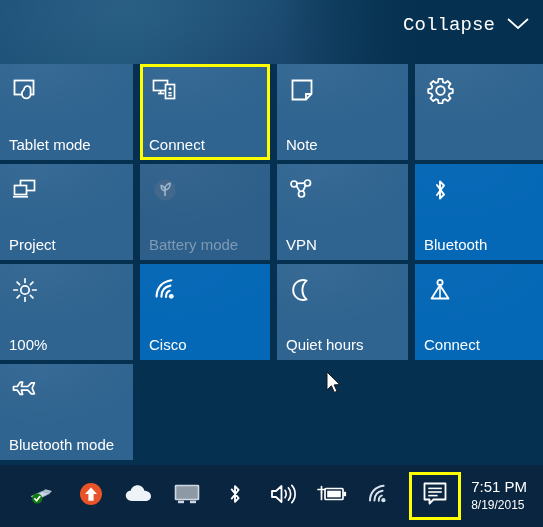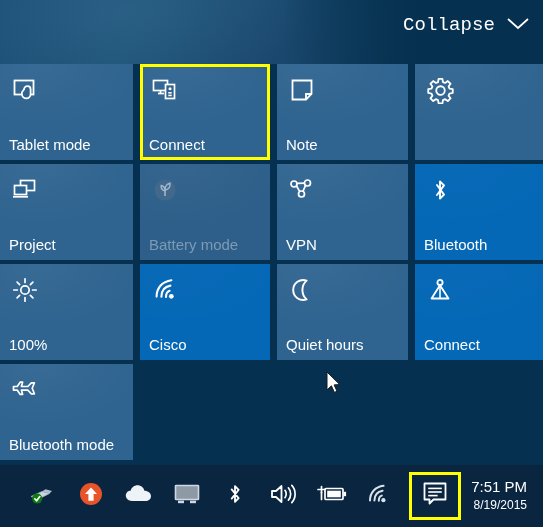--- a/index.html
+++ b/index.html
@@ -192,21 +192,20 @@
     width: 52px;
     height: 48px;
     border: 3px solid #ffff00;
     box-sizing: border-box;
     margin-left: 6px;
     margin-right: 6px;
   }
   #clock {
     display: flex;
     flex-direction: column;
-    align-items: flex-end;
     justify-content: center;
     height: 62px;
     padding: 0 10px 0 4px;
     color: #ffffff;
     cursor: pointer;
   }
   #clock .t { font-size: 15px; line-height: 19px; }
   #clock .d { font-size: 12px; line-height: 19px; }
 </style>
 </head>

